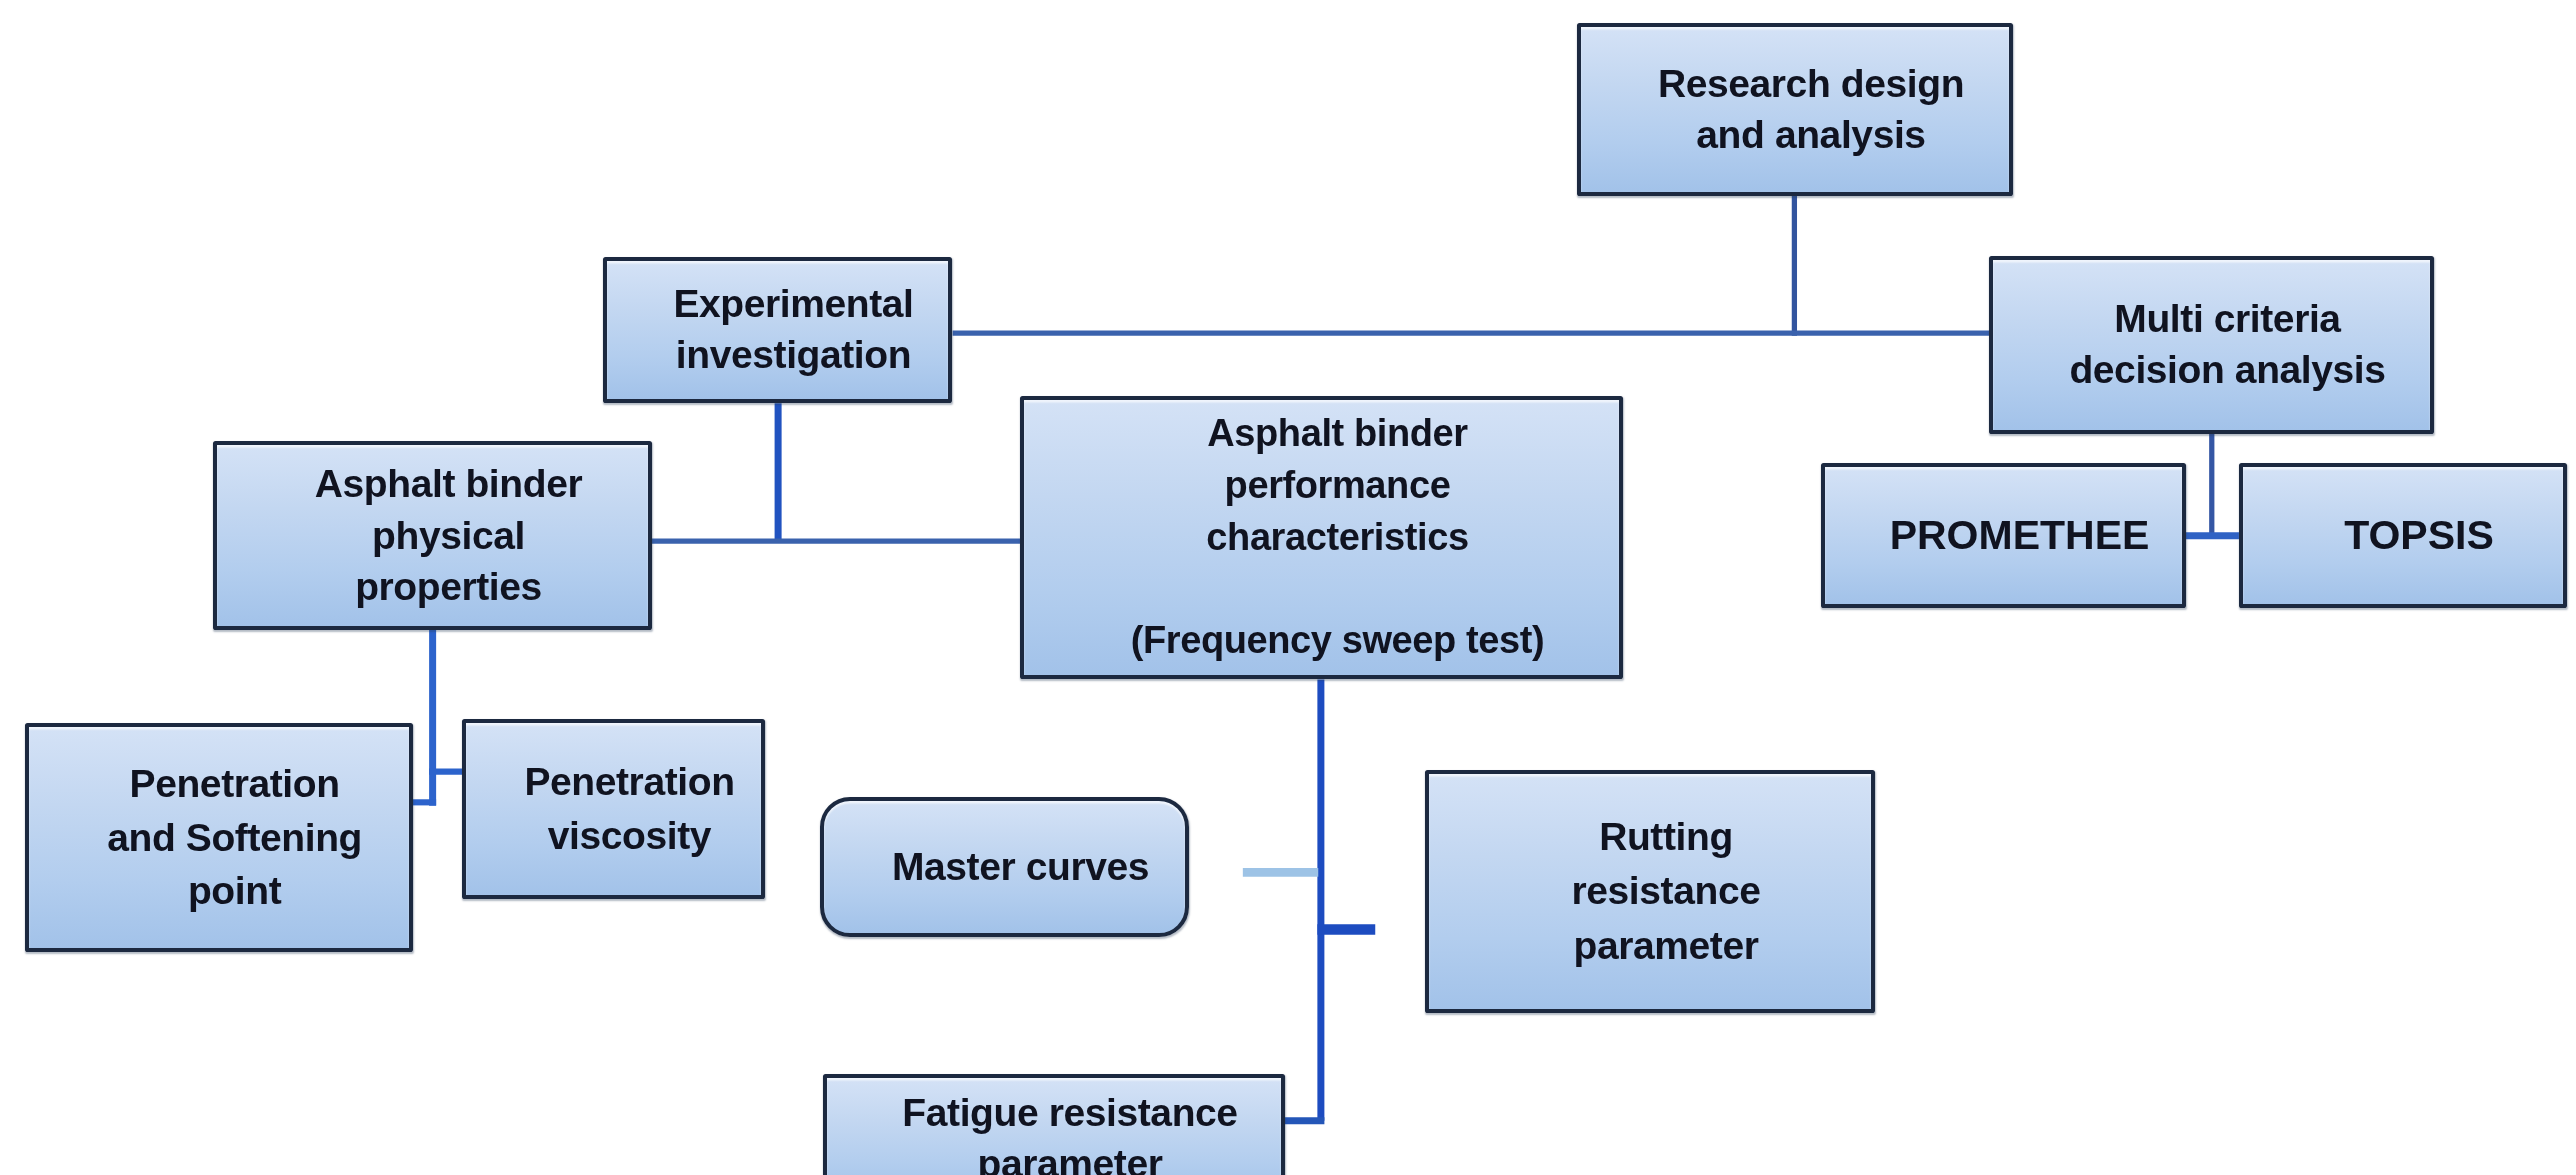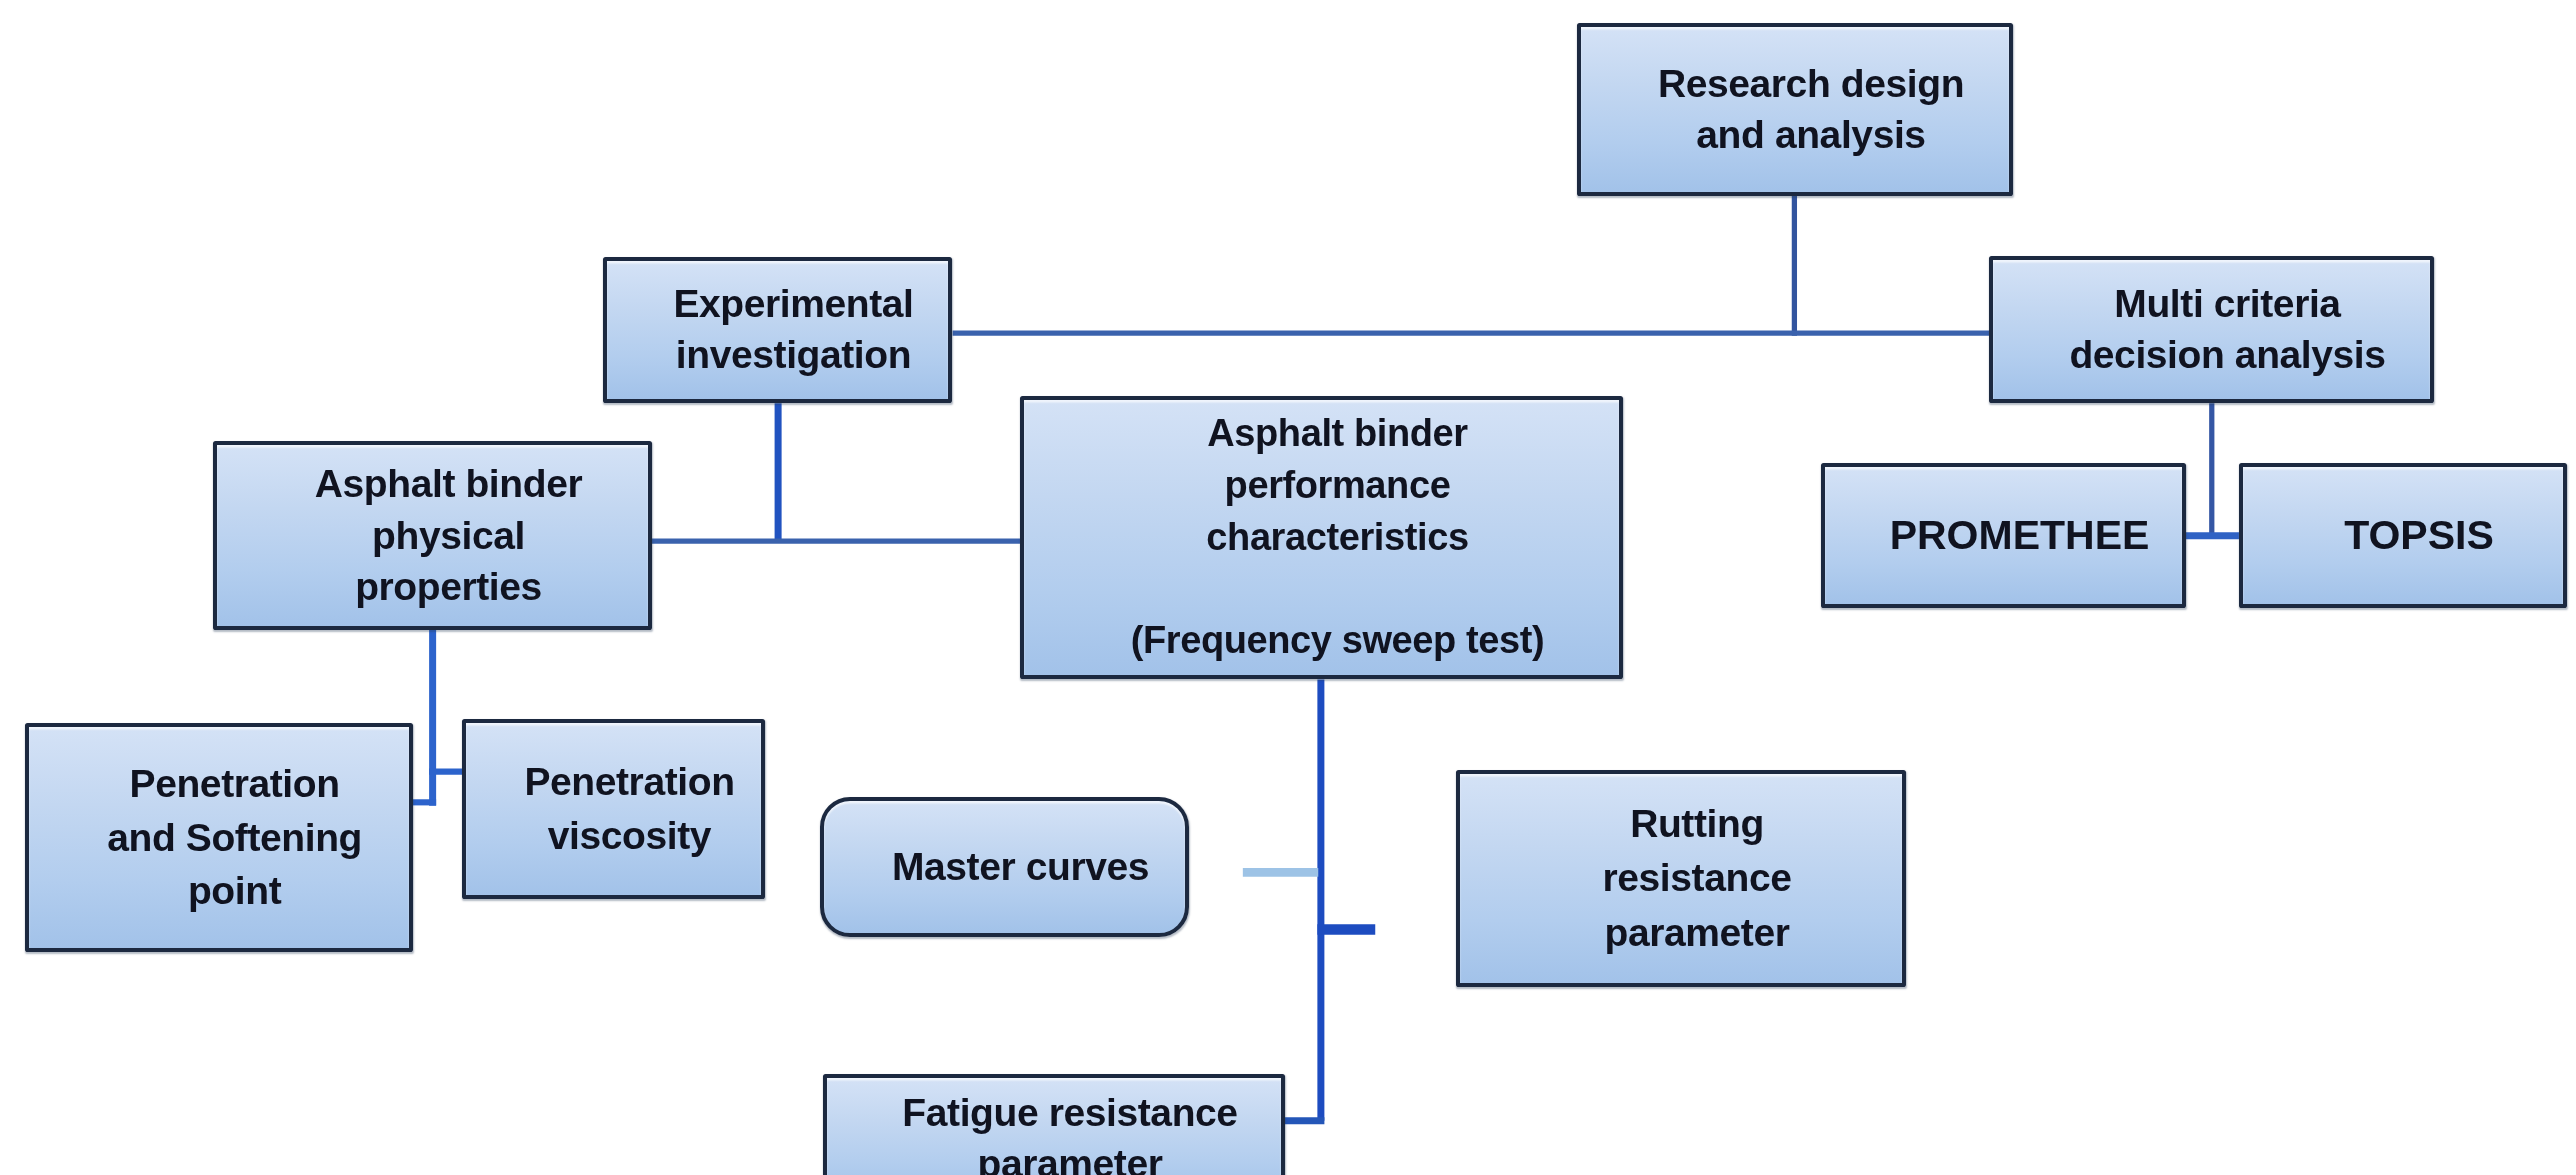--- a/index.html
+++ b/index.html
@@ -38,29 +38,29 @@
     font-weight: 700;
     white-space: pre-line;
     letter-spacing: -0.4px;
     line-height: 1.3;
     font-size: 39px;
     padding-left: 32px;
   }
   
   #n-research        { left: 1577px; top:   23px; width: 436px; height: 173px; }
   #n-experimental    { left:  603px; top:  257px; width: 349px; height: 146px; }
-  #n-multicriteria   { left: 1989px; top:  256px; width: 445px; height: 147px; }
+  #n-multicriteria   { left: 1989px; top:  256px; width: 445px; height: 178px; }
   #n-promethee       { left: 1821px; top:  463px; width: 365px; height: 145px; font-size: 41px; letter-spacing: 0; }
   #n-topsis          { left: 2239px; top:  463px; width: 328px; height: 145px; font-size: 41px; letter-spacing: 0; }
   #n-physical        { left:  213px; top:  441px; width: 439px; height: 189px; line-height: 1.32; }
   #n-performance     { left: 1020px; top:  396px; width: 603px; height: 283px; font-size: 38px; line-height: 1.36; }
   #n-penetration     { left:   24.6px; top:  723px; width: 388px; height: 229px; line-height: 1.38; }
   #n-rotational      { left:  462px; top:  719px; width: 303px; height: 180px; line-height: 1.38; }
   #n-master          { left:  820px; top:  797px; width: 369px; height: 140px; border-radius: 30px; }
-  #n-rutting         { left: 1456px; top:  770px; width: 450px; height: 217px; line-height: 1.4; }
+  #n-rutting         { left: 1425px; top:  770px; width: 450px; height: 243px; line-height: 1.4; }
   #n-fatigue         { left:  823px; top: 1074px; width: 462px; height: 130px; }
 </style>
 </head>
 <body>
 
 <div id="canvas">
 
   <svg id="connector-layer" viewBox="0 0 2937 1340" xmlns="http://www.w3.org/2000/svg">
 
     <line x1="2046" y1="223" x2="2046" y2="383" stroke="#32549e" stroke-width="6"></line>

